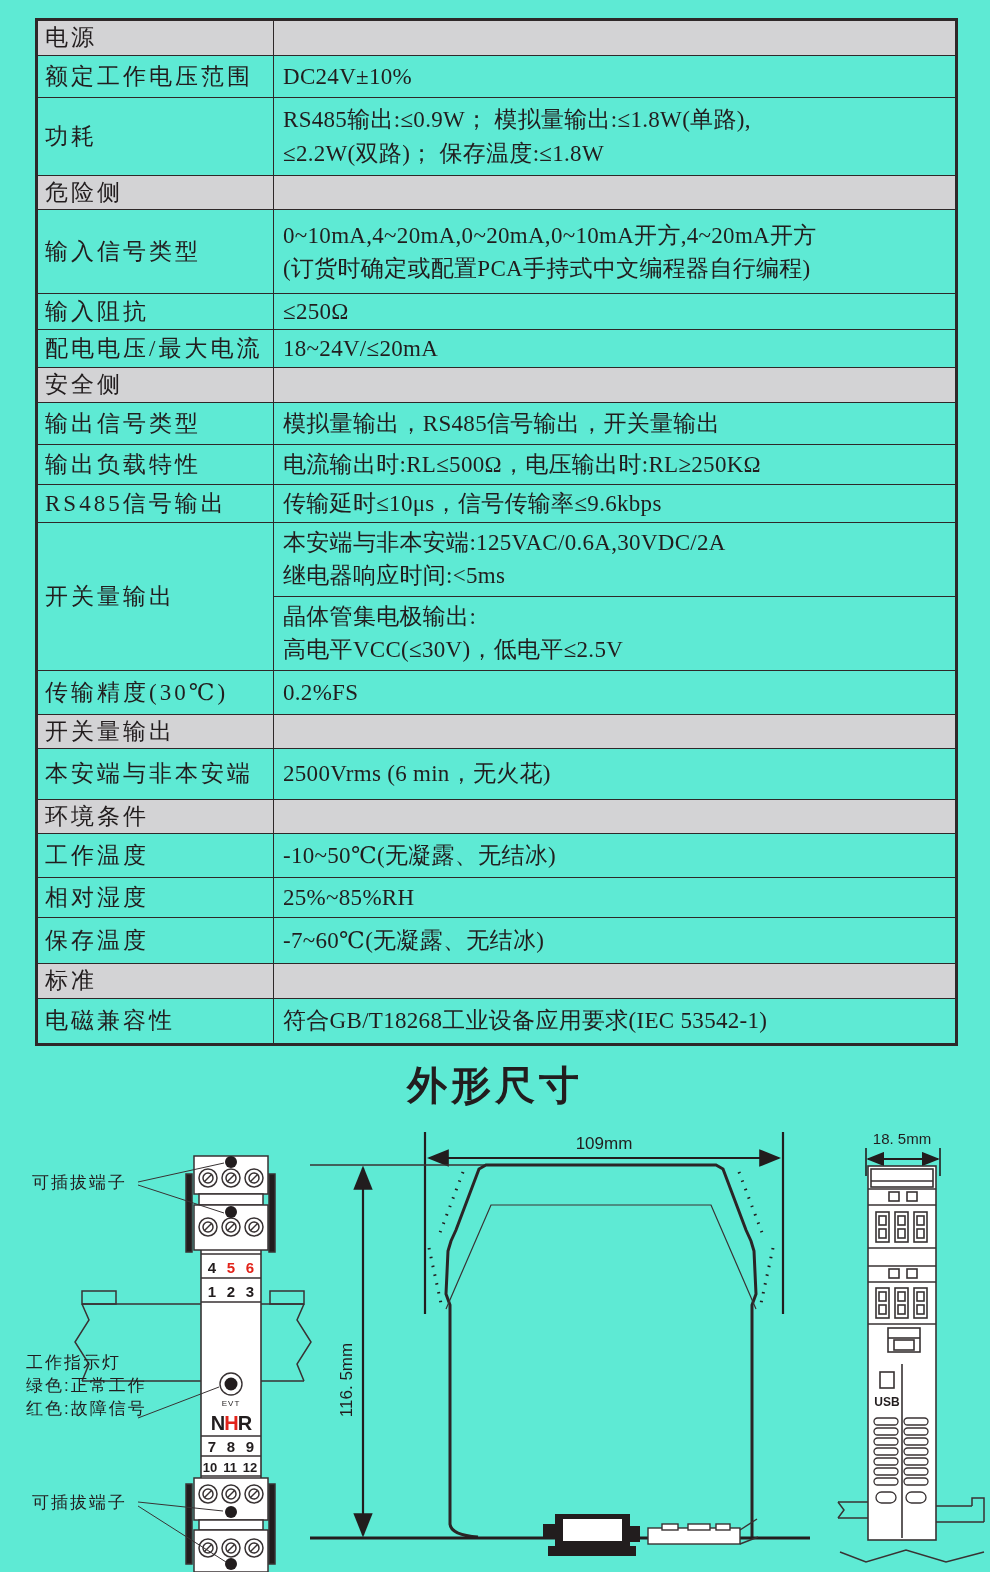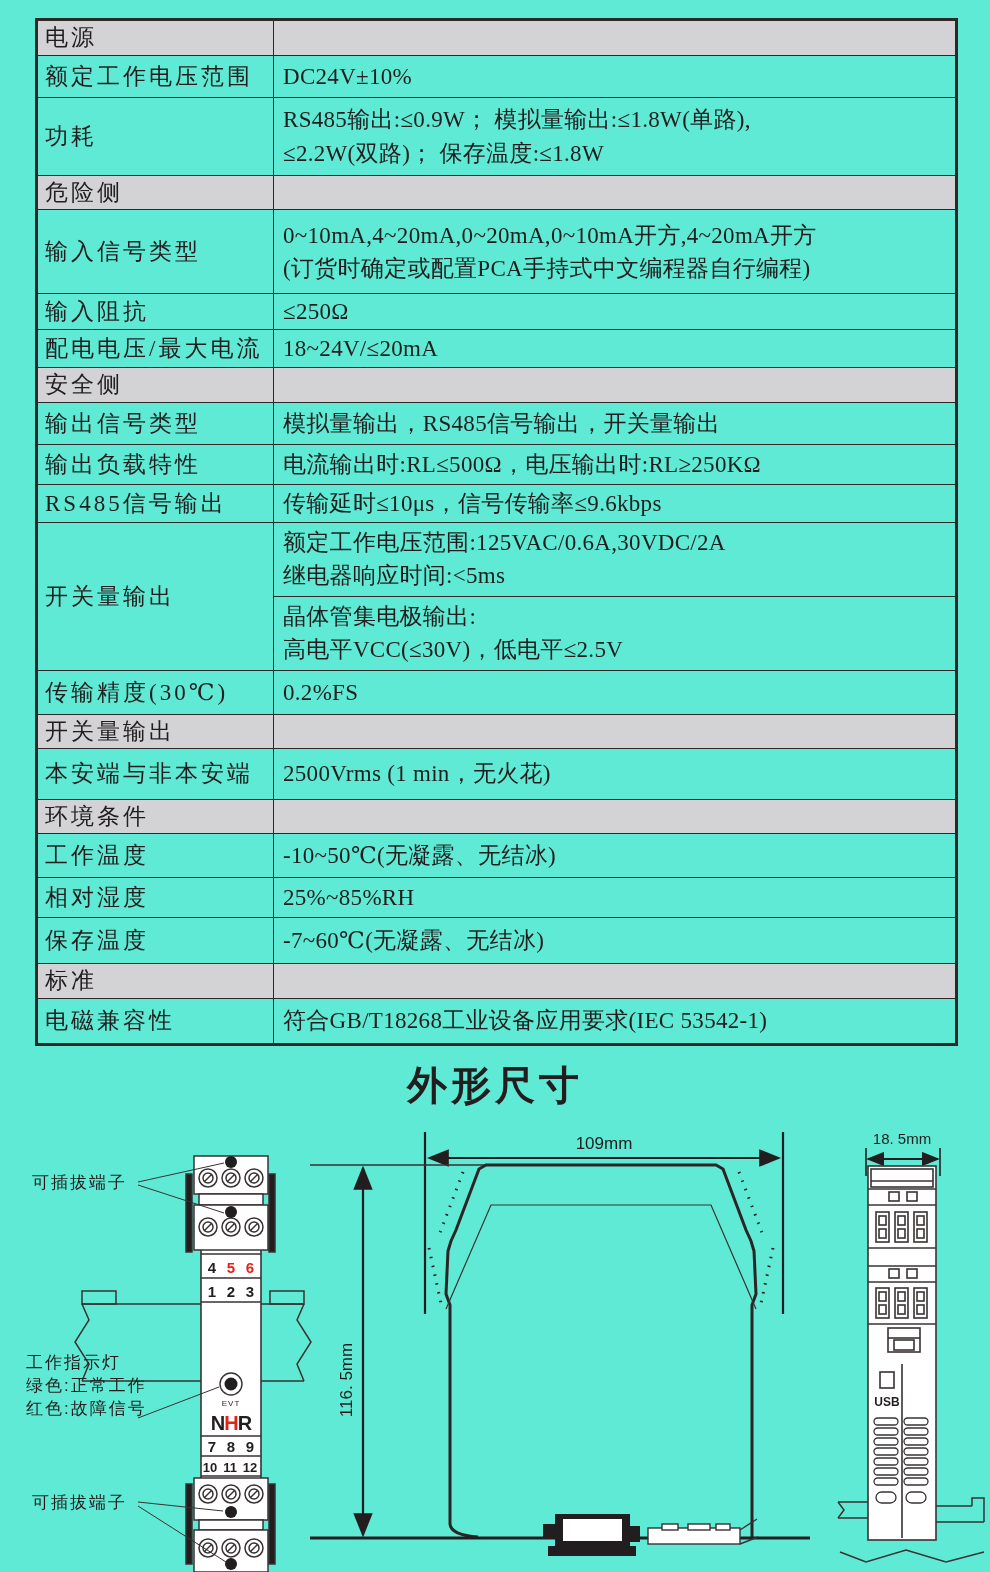--- a/index.html
+++ b/index.html
@@ -90,41 +90,41 @@
         <td class="lab">输出负载特性</td>
         <td class="val">电流输出时:RL≤500Ω，电压输出时:RL≥250KΩ</td>
       </tr>
       <tr style="height:38px">
         <td class="lab">RS485信号输出</td>
         <td class="val">传输延时≤10μs，信号传输率≤9.6kbps</td>
       </tr>
       <tr style="height:74px">
         <td class="lab vtop" rowspan="2">开关量输出</td>
         <td class="val vtop">
-          <div>额定工作电压范围:125VAC/0.6A,30VDC/2A</div>
+          <div>本安端与非本安端:125VAC/0.6A,30VDC/2A</div>
           <div>继电器响应时间:&lt;5ms</div>
         </td>
       </tr>
       <tr style="height:74px">
         <td class="val vtop">
           <div>晶体管集电极输出:</div>
           <div>高电平VCC(≤30V)，低电平≤2.5V</div>
         </td>
       </tr>
       <tr style="height:44px">
         <td class="lab">传输精度(30℃)</td>
         <td class="val">0.2%FS</td>
       </tr>
       <tr class="sec" style="height:34px">
         <td class="lab">开关量输出</td>
         <td class="val"></td>
       </tr>
       <tr style="height:51px">
         <td class="lab">本安端与非本安端</td>
-        <td class="val">2500Vrms (1 min，无火花)</td>
+        <td class="val">2500Vrms (6 min，无火花)</td>
       </tr>
       <tr class="sec" style="height:33px">
         <td class="lab">环境条件</td>
         <td class="val"></td>
       </tr>
       <tr style="height:44px">
         <td class="lab">工作温度</td>
         <td class="val">-10~50℃(无凝露、无结冰)</td>
       </tr>
       <tr style="height:40px">

